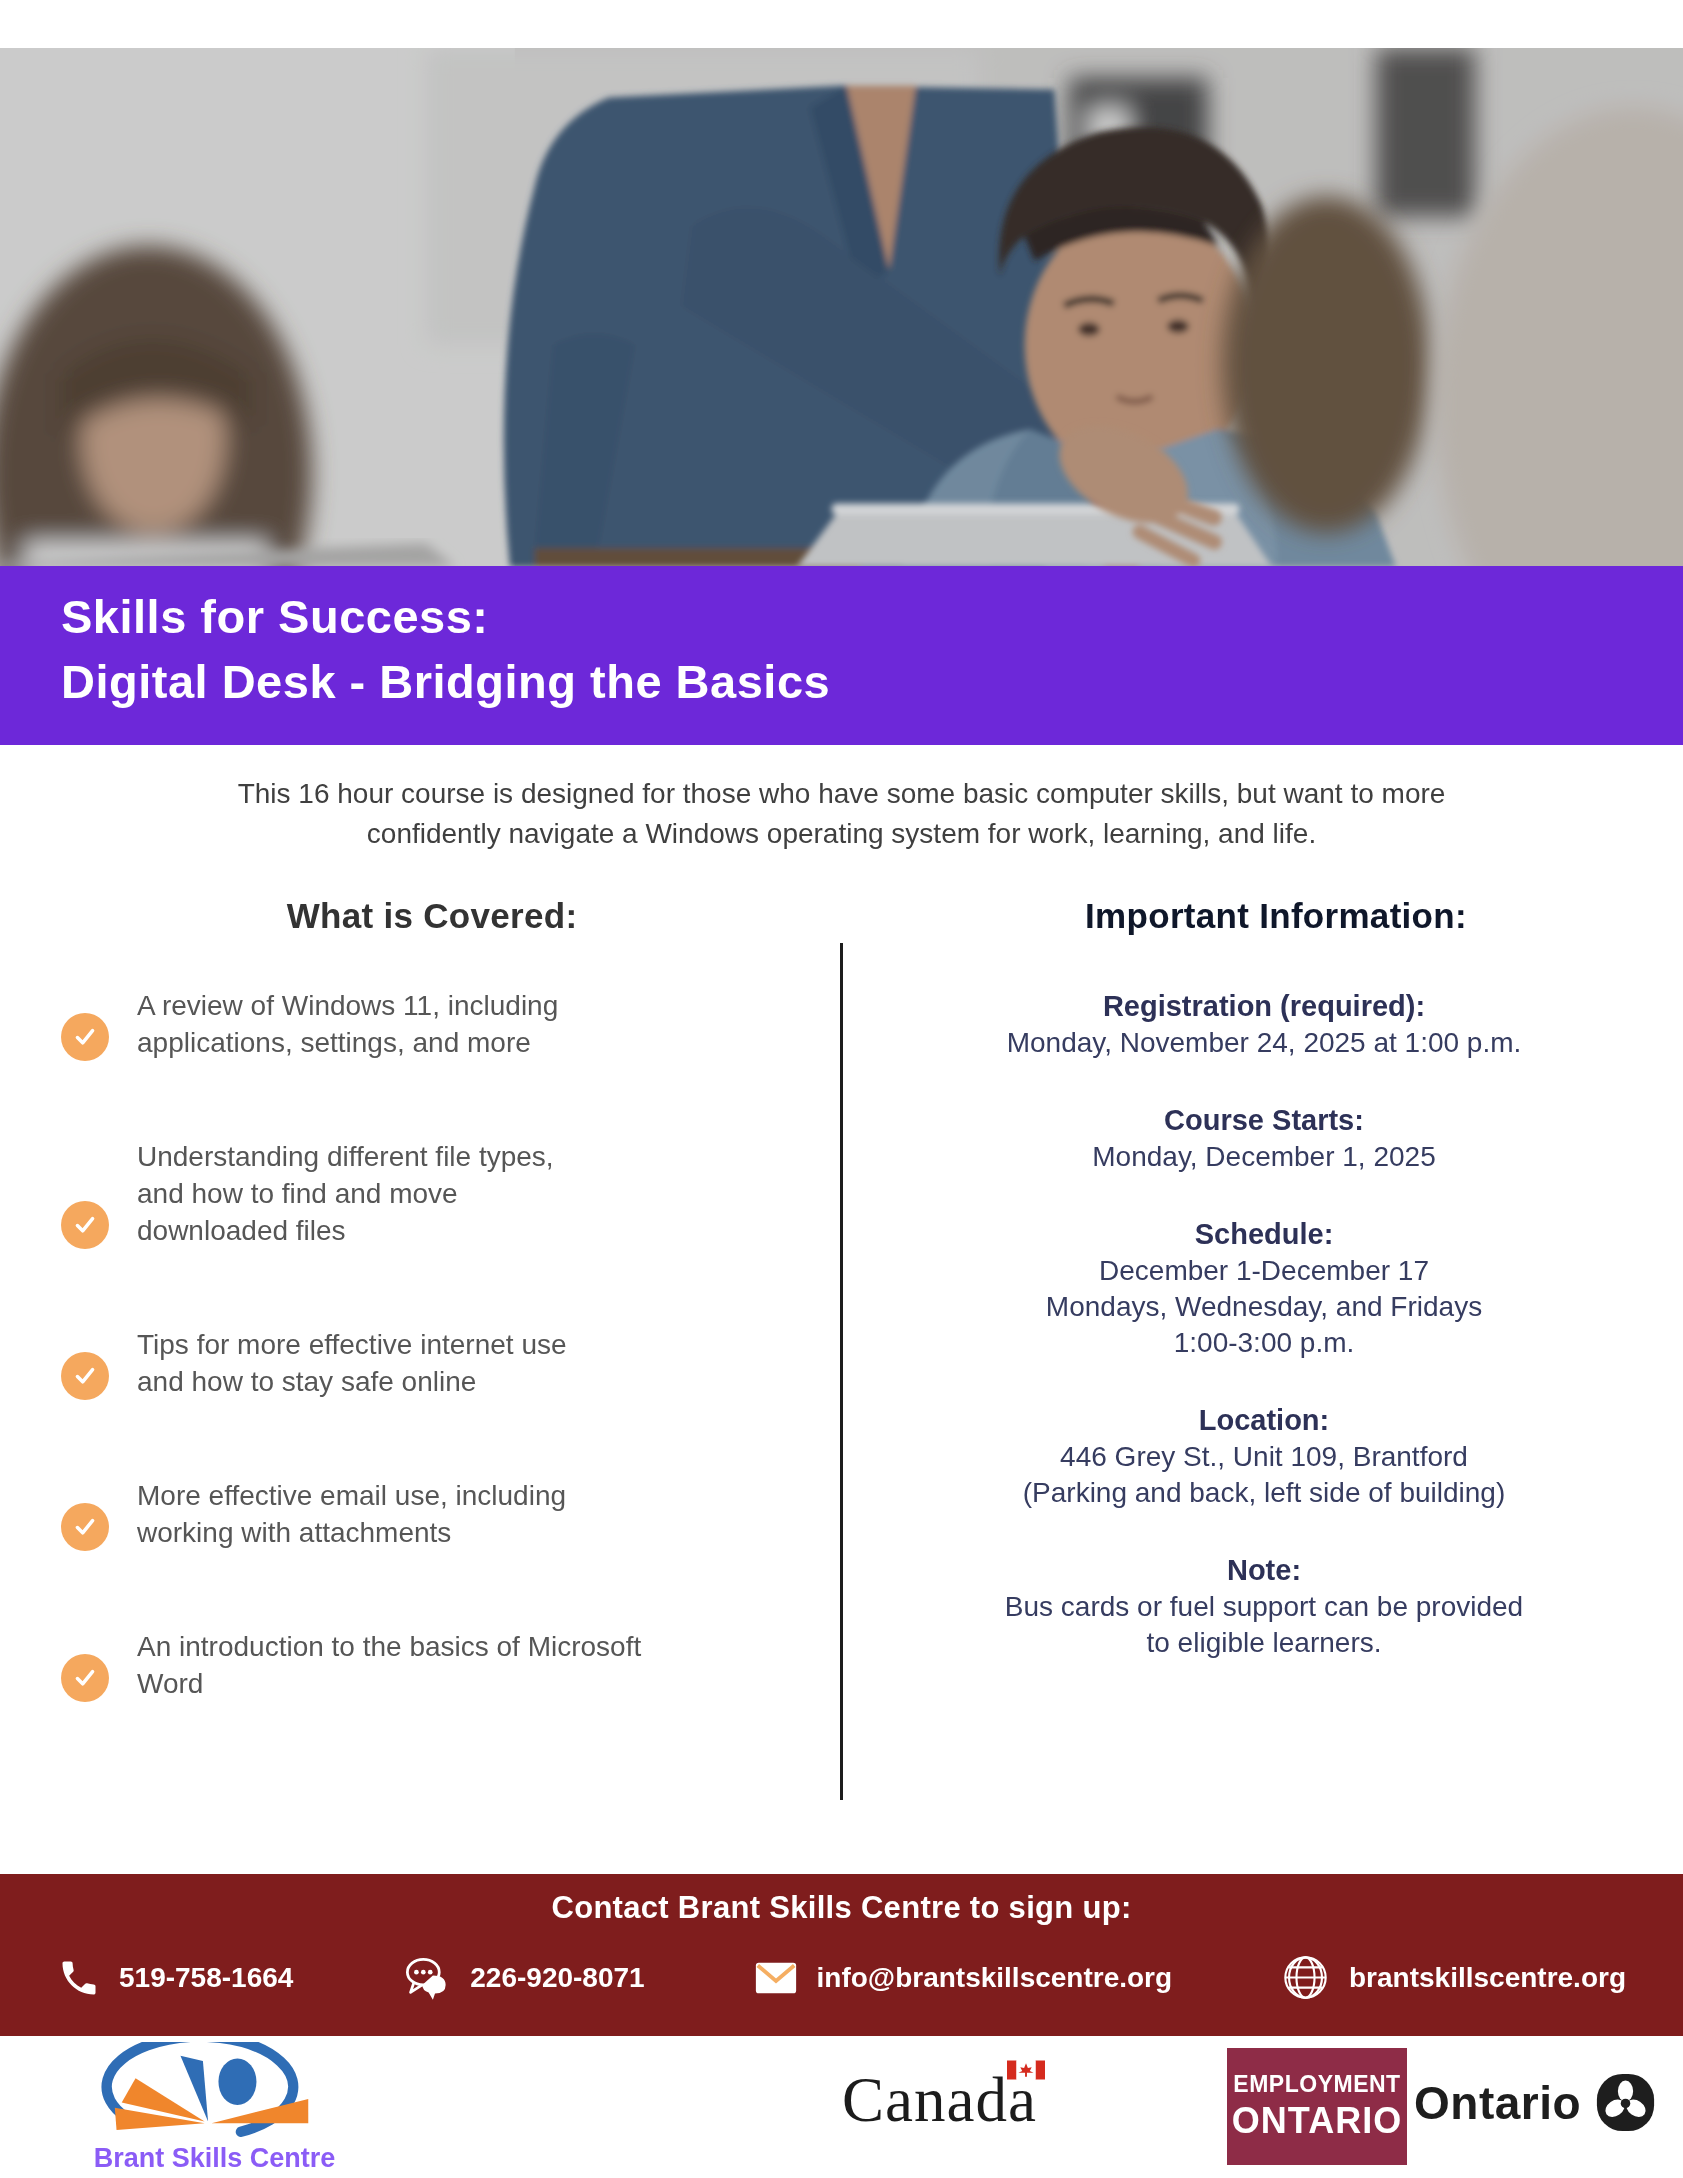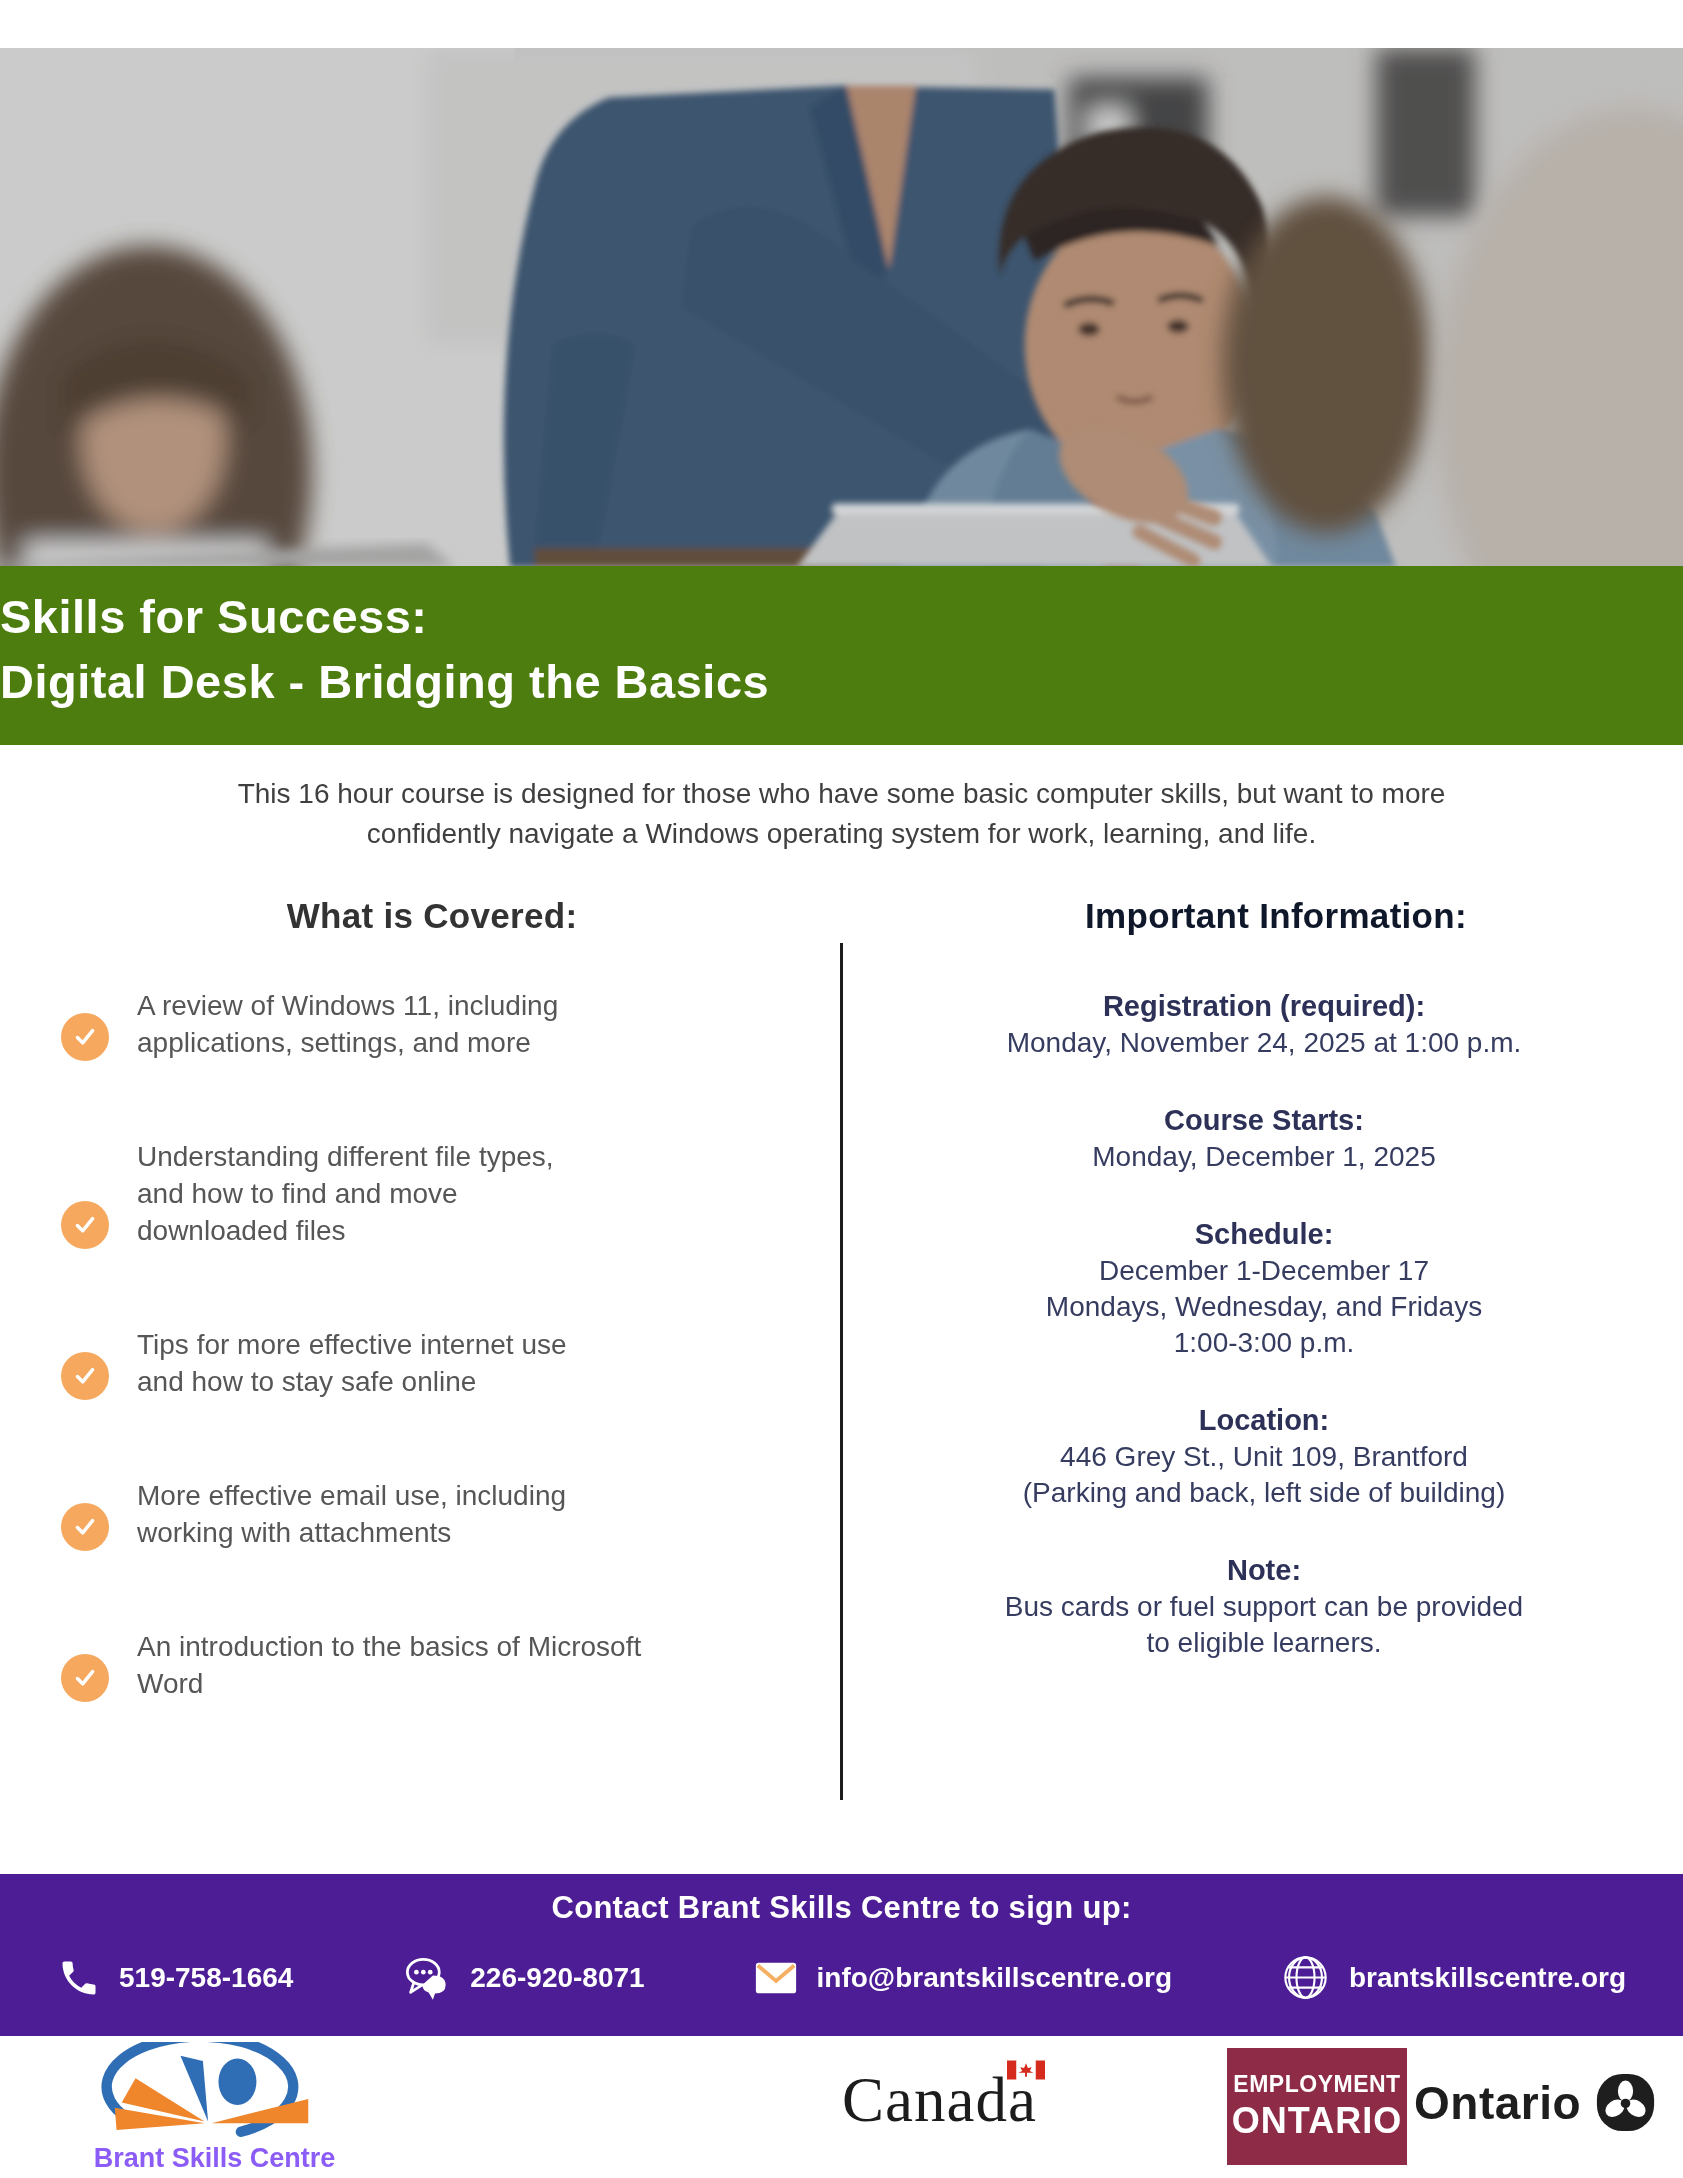--- a/index.html
+++ b/index.html
@@ -4,22 +4,22 @@
 <style>
   html,body{margin:0;padding:0;background:#fff;}
   .page{position:relative;width:1683px;height:2178px;background:#ffffff;overflow:hidden;
         font-family:"Liberation Sans", sans-serif;}
 
   
   .photo{position:absolute;top:48px;left:0;width:1683px;height:519px;overflow:hidden;background:#d7d4cf;}
   .photo svg{display:block;width:1683px;height:519px;}
 
   
-  .banner{position:absolute;top:566px;left:0;width:1683px;height:179px;background:#4d7c0f;
-          color:#ffffff;box-sizing:border-box;}
+  .banner{position:absolute;top:566px;left:0;width:1683px;height:179px;background:#6d28d9;
+          color:#ffffff;padding-left:61px;box-sizing:border-box;}
   .banner .t{font-weight:bold;font-size:47px;line-height:65px;letter-spacing:0.5px;}
   .banner .t1{margin-top:18px;}
 
   
   .intro{position:absolute;top:774px;left:0;width:1683px;text-align:center;
          color:#3f3f3f;font-size:28px;line-height:40px;}
 
   
   .col-left{position:absolute;top:896px;left:0;width:840px;}
   .col-right{position:absolute;top:896px;left:844px;width:840px;text-align:center;}
@@ -35,21 +35,21 @@
          display:flex;align-items:center;justify-content:center;margin-top:-4px;}
   .check svg{width:28px;height:28px;}
   .item-text{margin-left:28px;color:#565656;font-size:28px;line-height:37px;}
   .ln{display:block;}
 
   .info-section{margin-bottom:40px;}
   .info-label{color:#2d3157;font-size:29px;font-weight:bold;line-height:38px;}
   .info-line{color:#363c60;font-size:28px;line-height:36px;}
 
   
-  .contact{position:absolute;top:1874px;left:0;width:1683px;height:162px;background:#4c1d95;
+  .contact{position:absolute;top:1874px;left:0;width:1683px;height:162px;background:#7f1d1d;
            color:#ffffff;box-sizing:border-box;}
   .contact-head{text-align:center;font-size:31px;font-weight:bold;margin-top:16px;letter-spacing:0.3px;}
   .contact-row{display:flex;align-items:center;justify-content:space-between;
                padding:0 57px;margin-top:26px;}
   .contact-item{display:flex;align-items:center;gap:18px;font-size:28px;font-weight:bold;}
   .contact-item svg{display:block;}
 
   
   .footer{position:absolute;top:2036px;left:0;width:1683px;height:142px;background:#ffffff;}
   .bsc-logo{position:absolute;left:71px;top:6px;width:287px;text-align:center;}

